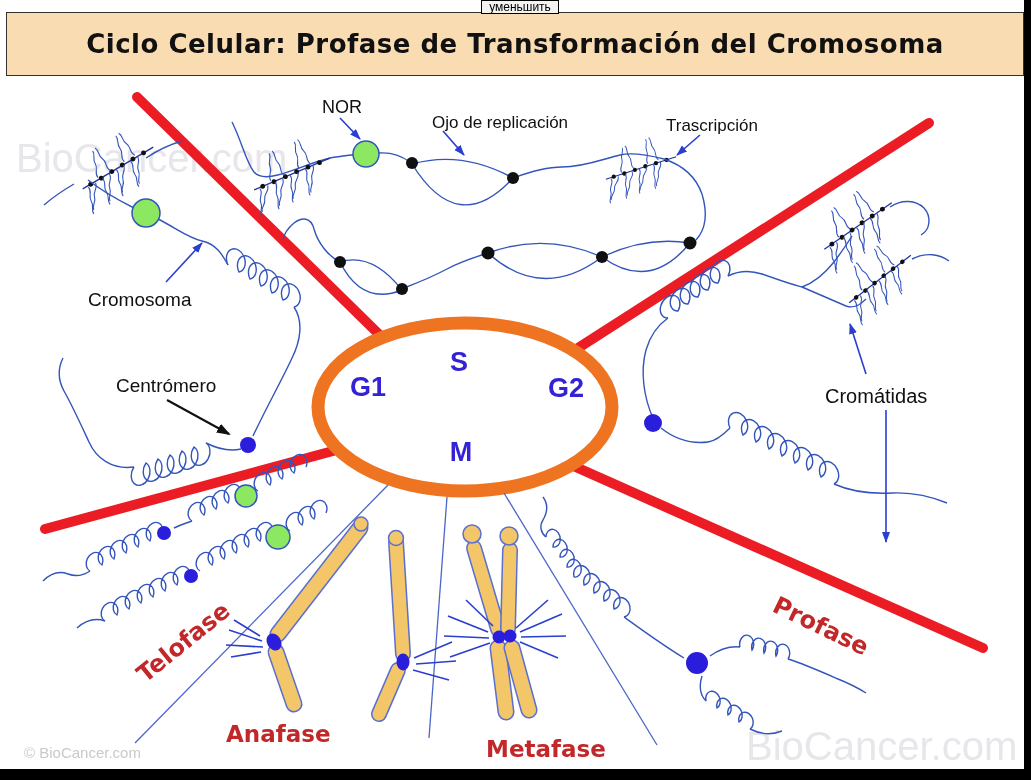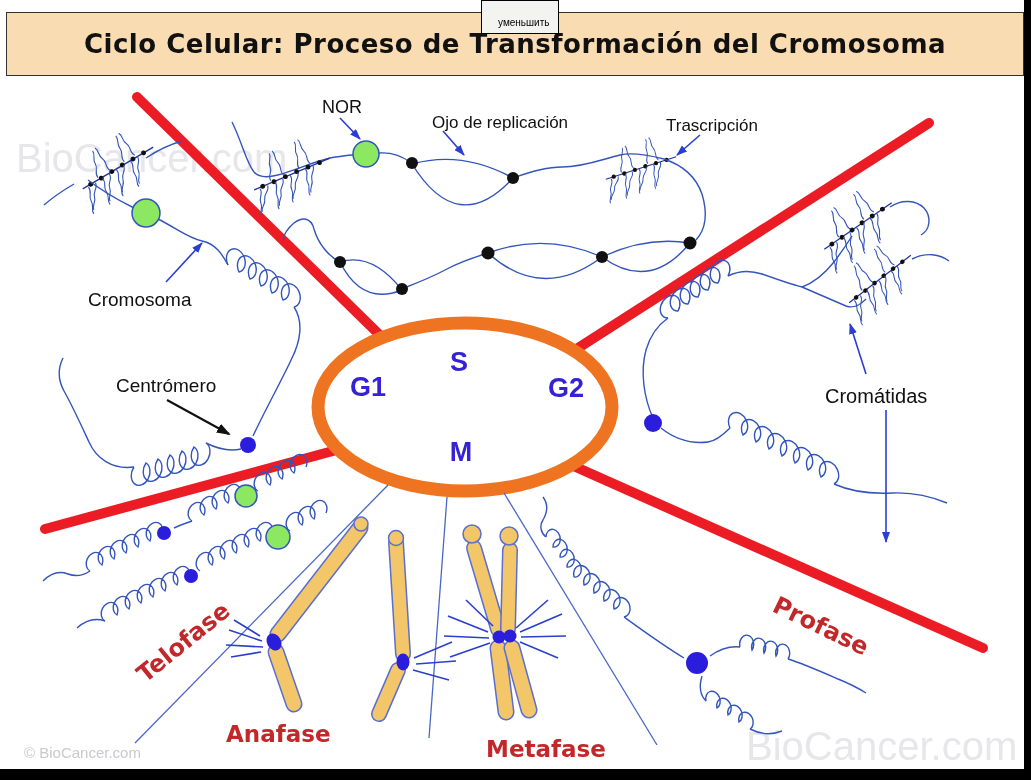--- a/index.html
+++ b/index.html
@@ -1,20 +1,20 @@
 <!DOCTYPE html>
 <html><head>
 <meta charset="utf-8">
 <style>
   html,body{margin:0;padding:0;background:#fff;}
   #stage{position:relative;width:1031px;height:780px;overflow:hidden;background:#fff;
          font-family:"Liberation Sans",sans-serif;}
   #zoomBtn{position:absolute;left:481px;top:0;width:78px;height:14px;
-           background:#f3f3f0;border:1px solid #000;font-size:10px;line-height:11px;
-           padding:16px;color:#000;font-family:"Liberation Sans",sans-serif;z-index:6;}
+           background:#f3f3f0;border:1px solid #000;font-size:12px;line-height:11px;
+           padding:0;color:#000;font-family:"Liberation Sans",sans-serif;z-index:6;}
   #headerBand{position:absolute;left:6px;top:12px;width:1016px;height:62px;
               background:#FADCB3;border:1px solid #333;z-index:3;
               display:flex;align-items:center;justify-content:center;}
   #headerBand .title{font-family:"DejaVu Sans",sans-serif;font-weight:bold;
                      font-size:26px;letter-spacing:0.5px;color:#111;white-space:nowrap;}
   #diagram{position:absolute;left:0;top:0;z-index:1;}
   #botBar{position:absolute;left:0;top:769px;width:1031px;height:11px;background:#000;z-index:5;}
   #rightBar{position:absolute;left:1024px;top:0;width:7px;height:780px;background:#000;z-index:5;}
   text.lbl{font-family:"Liberation Sans",sans-serif;fill:#101010;}
   text.phase{font-family:"Liberation Sans",sans-serif;font-weight:bold;fill:#3522D6;}
@@ -24,21 +24,21 @@
   .spindle{stroke:#2A3ED0;stroke-width:1.6;}
 </style>
 </head>
 <body>
 
 <div id="stage">
 
   <button id="zoomBtn">уменьшить</button>
 
   <div id="headerBand">
-    <span class="title">Ciclo Celular: Proceso de Transformación del Cromosoma</span>
+    <span class="title">Ciclo Celular: Profase de Transformación del Cromosoma</span>
   </div>
 
   <svg id="diagram" width="1031" height="780" viewBox="0 0 1031 780">
     <defs>
       <marker id="mB" markerUnits="userSpaceOnUse" markerWidth="13" markerHeight="10" refX="10" refY="4" orient="auto">
           <path d="M0,0 L11,4 L0,8 Z" fill="#2A3ED0"></path>
         </marker>
       <marker id="mK" markerUnits="userSpaceOnUse" markerWidth="16" markerHeight="13" refX="12" refY="5" orient="auto">
           <path d="M0,0 L14,5 L0,10 Z" fill="#101010"></path>
         </marker>

